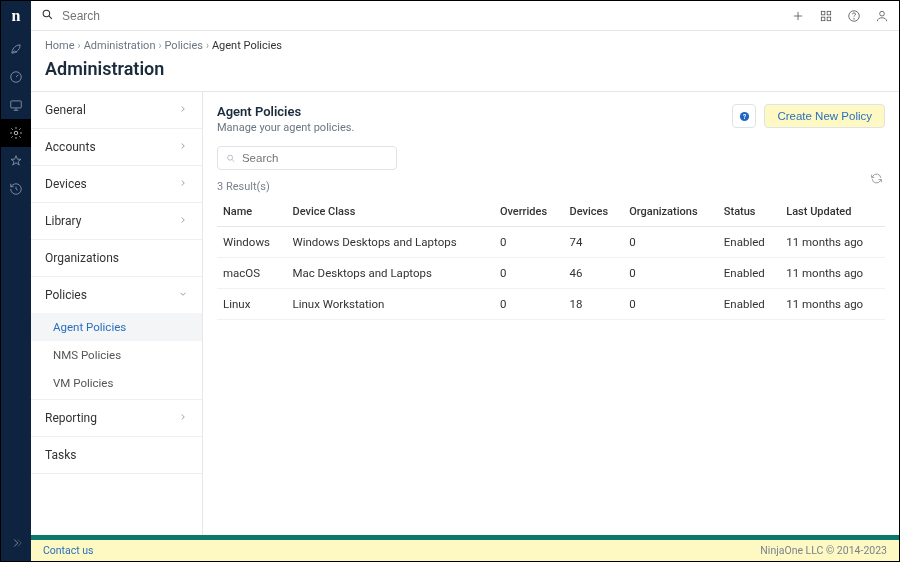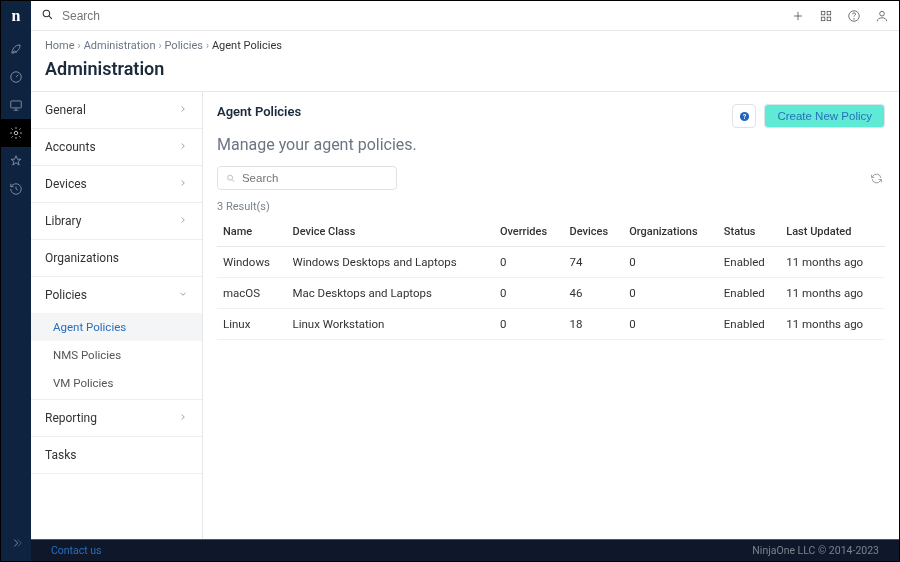--- a/index.html
+++ b/index.html
@@ -107,29 +107,29 @@
   font-size: 11.5px;
   color: #555;
   cursor: pointer;
 }
 .sidenav .sub.active { background: #f3f5f7; color: #2a6fbf; }
 .sidenav .subgroup { border-bottom: 1px solid #eceef0; padding-bottom:2px;}
 
 .panel { flex: 1; padding: 12px 14px; position: relative; overflow:auto; }
 .panel-head { display: flex; justify-content: space-between; align-items: flex-start; }
 .panel-head h3 { font-size: 13px; font-weight: 600; color: #1a2b3c; }
-.panel-head .sub { font-size: 16px; color: #6b7683; margin-top: 16px; }
+.panel-head .sub { font-size: 11px; color: #6b7683; margin-top: 2px; }
 .panel-head .actions { display: flex; gap: 8px; }
 .icon-btn {
   width: 24px; height: 24px; border:1px solid #dfe3e7; border-radius:4px;
   display:flex; align-items:center; justify-content:center; cursor:pointer;
 }
 .icon-btn svg { width:11px; height:11px; fill:#1f66c1; }
 .create-btn {
-  border:1px solid #dfe3e7; border-radius:4px; background:#5eead4;
+  border:1px solid #dfe3e7; border-radius:4px; background:#fef9c3;
   font-size:11.5px; color:#2a6fbf; padding: 5px 12px; cursor:pointer;
 }
 .search-box {
   margin-top: 12px;
   width: 180px;
   border:1px solid #dfe3e7;
   border-radius:4px;
   display:flex; align-items:center; gap:6px;
   padding: 5px 8px;
 }
@@ -145,23 +145,23 @@
   padding:8px 6px; border-bottom:1px solid #e4e6e9;margin-top:8px;
 }
 td {
   font-size:11.5px; color:#333; padding:8px 6px;
   border-bottom:1px solid #f0f1f3;
 }
 tbody tr { cursor:pointer; }
 
 .footer {
   position:absolute; bottom:0; left:30px; right:0;
-  border-top:1px solid #0f766e;
+  border-top:5px solid #0f766e;
   display:flex; justify-content:space-between; align-items:center;
-  padding: 4px 20px; font-size:10.5px; background:#0f172a;
+  padding: 4px 12px; font-size:10.5px; background:#fef9c3;
 }
 .footer .contact { color:#2a6fbf; cursor:pointer; }
 .footer .copy { color:#7a838d; }
 </style>
 </head>
 <body>
 
 <div class="app">
   <div class="rail">
     <div class="logo">n</div>

